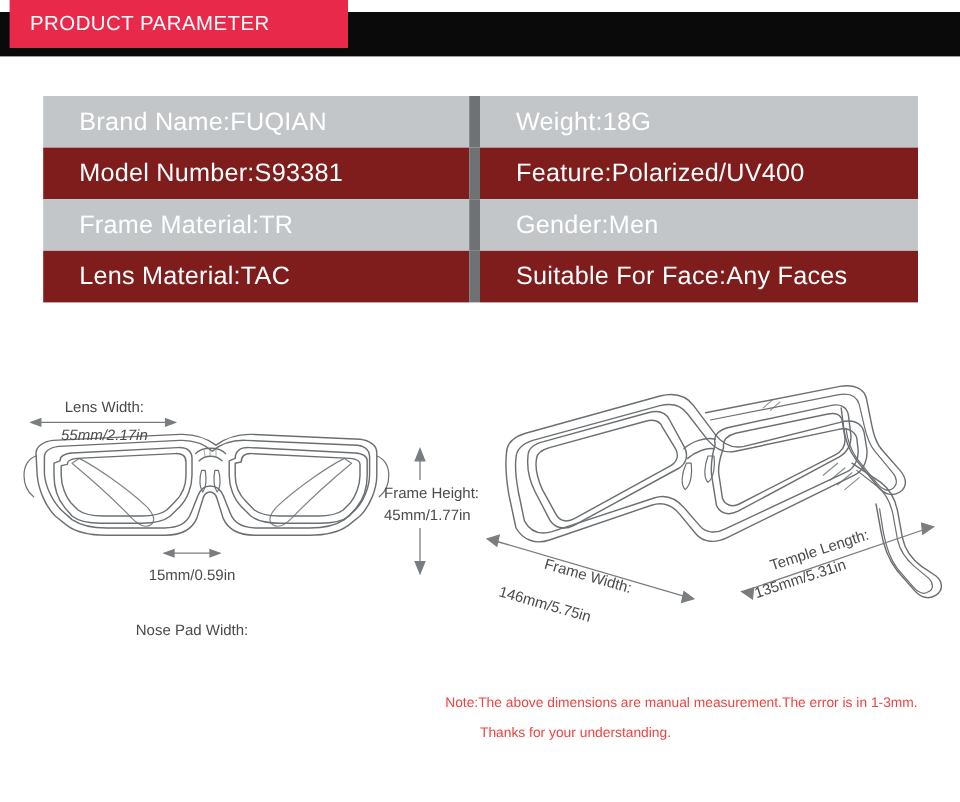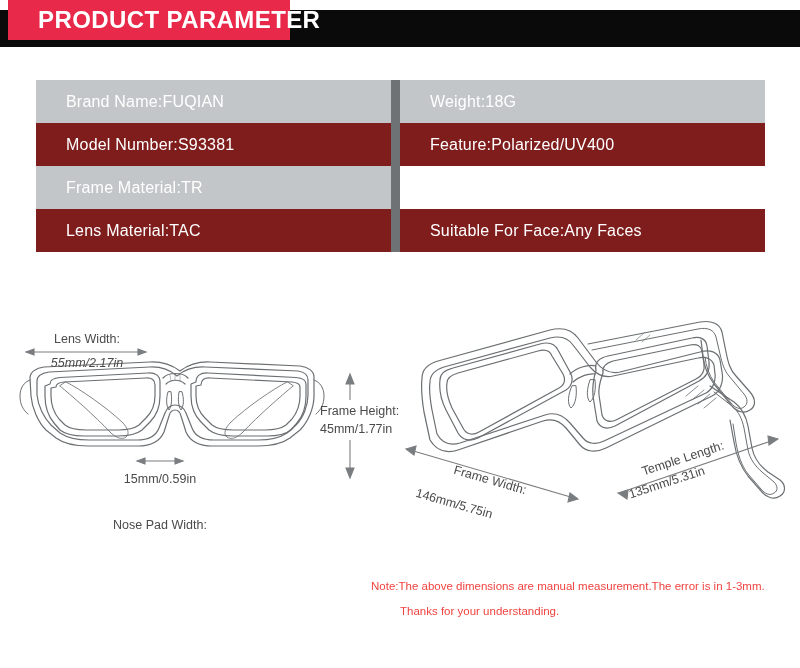--- a/index.html
+++ b/index.html
@@ -17,41 +17,41 @@
     position:absolute; left:0; top:10px; width:800px; height:37px;
     background:#0a0a0a;
   }
   #header-banner-red {
     position:absolute; left:8px; top:0px; width:282px; height:40px;
     background:#e8294a;
     display:flex; align-items:center;
   }
   #header-title {
     color:#ffffff;
-    font-size:24px;
-    font-weight:bold;
+    font-size:17px;
+    font-weight:normal;
     letter-spacing:0.4px;
-    padding-left:30px;
+    padding-left:17px;
     font-family:"Liberation Sans", sans-serif;
     white-space:nowrap;
   }
 
   
   #spec-table {
     position:absolute; left:36px; top:80px;
     width:729px; height:172px;
     display:flex; flex-direction:column;
   }
   .spec-row { display:flex; width:100%; height:43px; }
   .spec-cell {
     display:flex; align-items:center;
     height:100%;
     padding-left:30px;
     color:#ffffff;
-    font-size:16px;
+    font-size:21px;
     letter-spacing:0.2px;
     white-space:nowrap;
     overflow:hidden;
   }
   .spec-cell.left  { width:355px; }
   .spec-cell.divider { width:9px; background:#6f7274; padding:0; }
   .spec-cell.right { width:365px; }
   .tone-light { background:#c3c6c8; }
   .tone-dark  { background:#7f1d1d; }
 
@@ -105,20 +105,21 @@
 
     <div class="spec-row">
       <div class="spec-cell left tone-dark">Model Number:S93381</div>
       <div class="spec-cell divider"></div>
       <div class="spec-cell right tone-dark">Feature:Polarized/UV400</div>
     </div>
 
     <div class="spec-row">
       <div class="spec-cell left tone-light">Frame Material:TR</div>
       <div class="spec-cell divider"></div>
+      <div class="spec-cell right tone-light">Gender:Men</div>
     </div>
 
     <div class="spec-row">
       <div class="spec-cell left tone-dark">Lens Material:TAC</div>
       <div class="spec-cell divider"></div>
       <div class="spec-cell right tone-dark">Suitable For Face:Any Faces</div>
     </div>
 
   </div>
 

